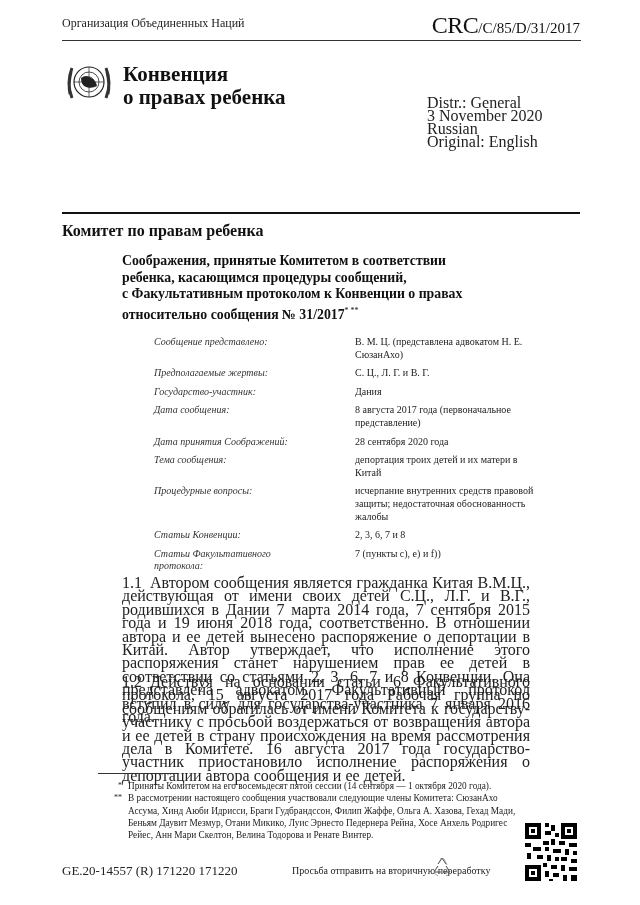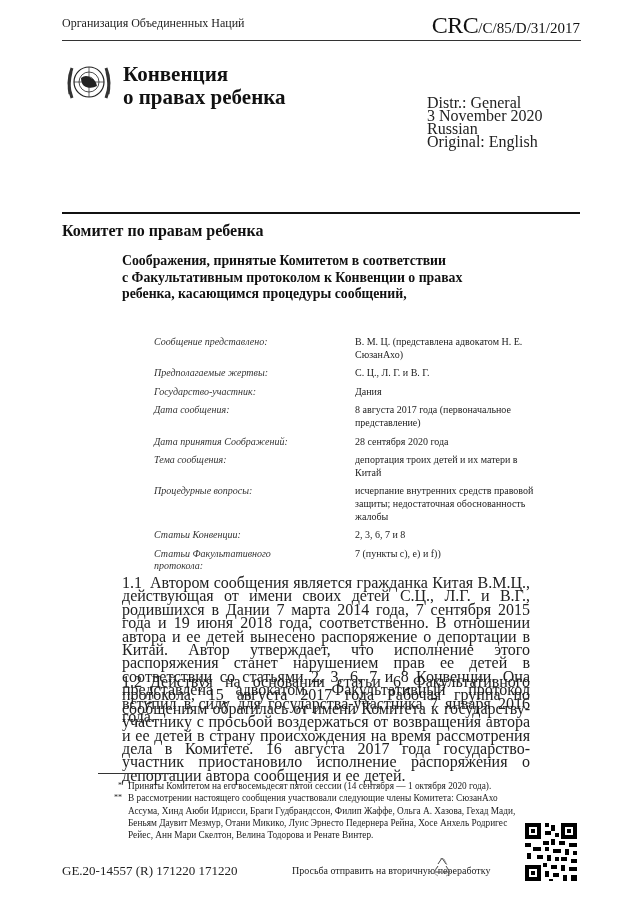--- a/index.html
+++ b/index.html
@@ -62,22 +62,23 @@
   <div>3 November 2020</div>
   <div>Russian</div>
   <div>Original: English</div>
 </div>
 
 <div class="abs rule-mid"></div>
 <div class="abs committee">Комитет по правам ребенка</div>
 
 <div class="abs heading">
   <div>Соображения, принятые Комитетом в соответствии</div>
+  <div>ребенка, касающимся процедуры сообщений,</div>
   <div>с Факультативным протоколом к Конвенции о правах</div>
-  <div>ребенка, касающимся процедуры сообщений,</div>
+  <div><span>относительно сообщения № 31/2017</span><sup>* **</sup></div>
 </div>
 
 <div class="abs info">
   <div class="info-row">
       <div class="info-label">Сообщение представлено:</div>
       <div class="info-value">В. М. Ц. (представлена адвокатом Н. Е. СюзанАхо)</div>
     </div>
   <div class="info-row">
       <div class="info-label">Предполагаемые жертвы:</div>
       <div class="info-value">С. Ц., Л. Г. и В. Г.</div>

